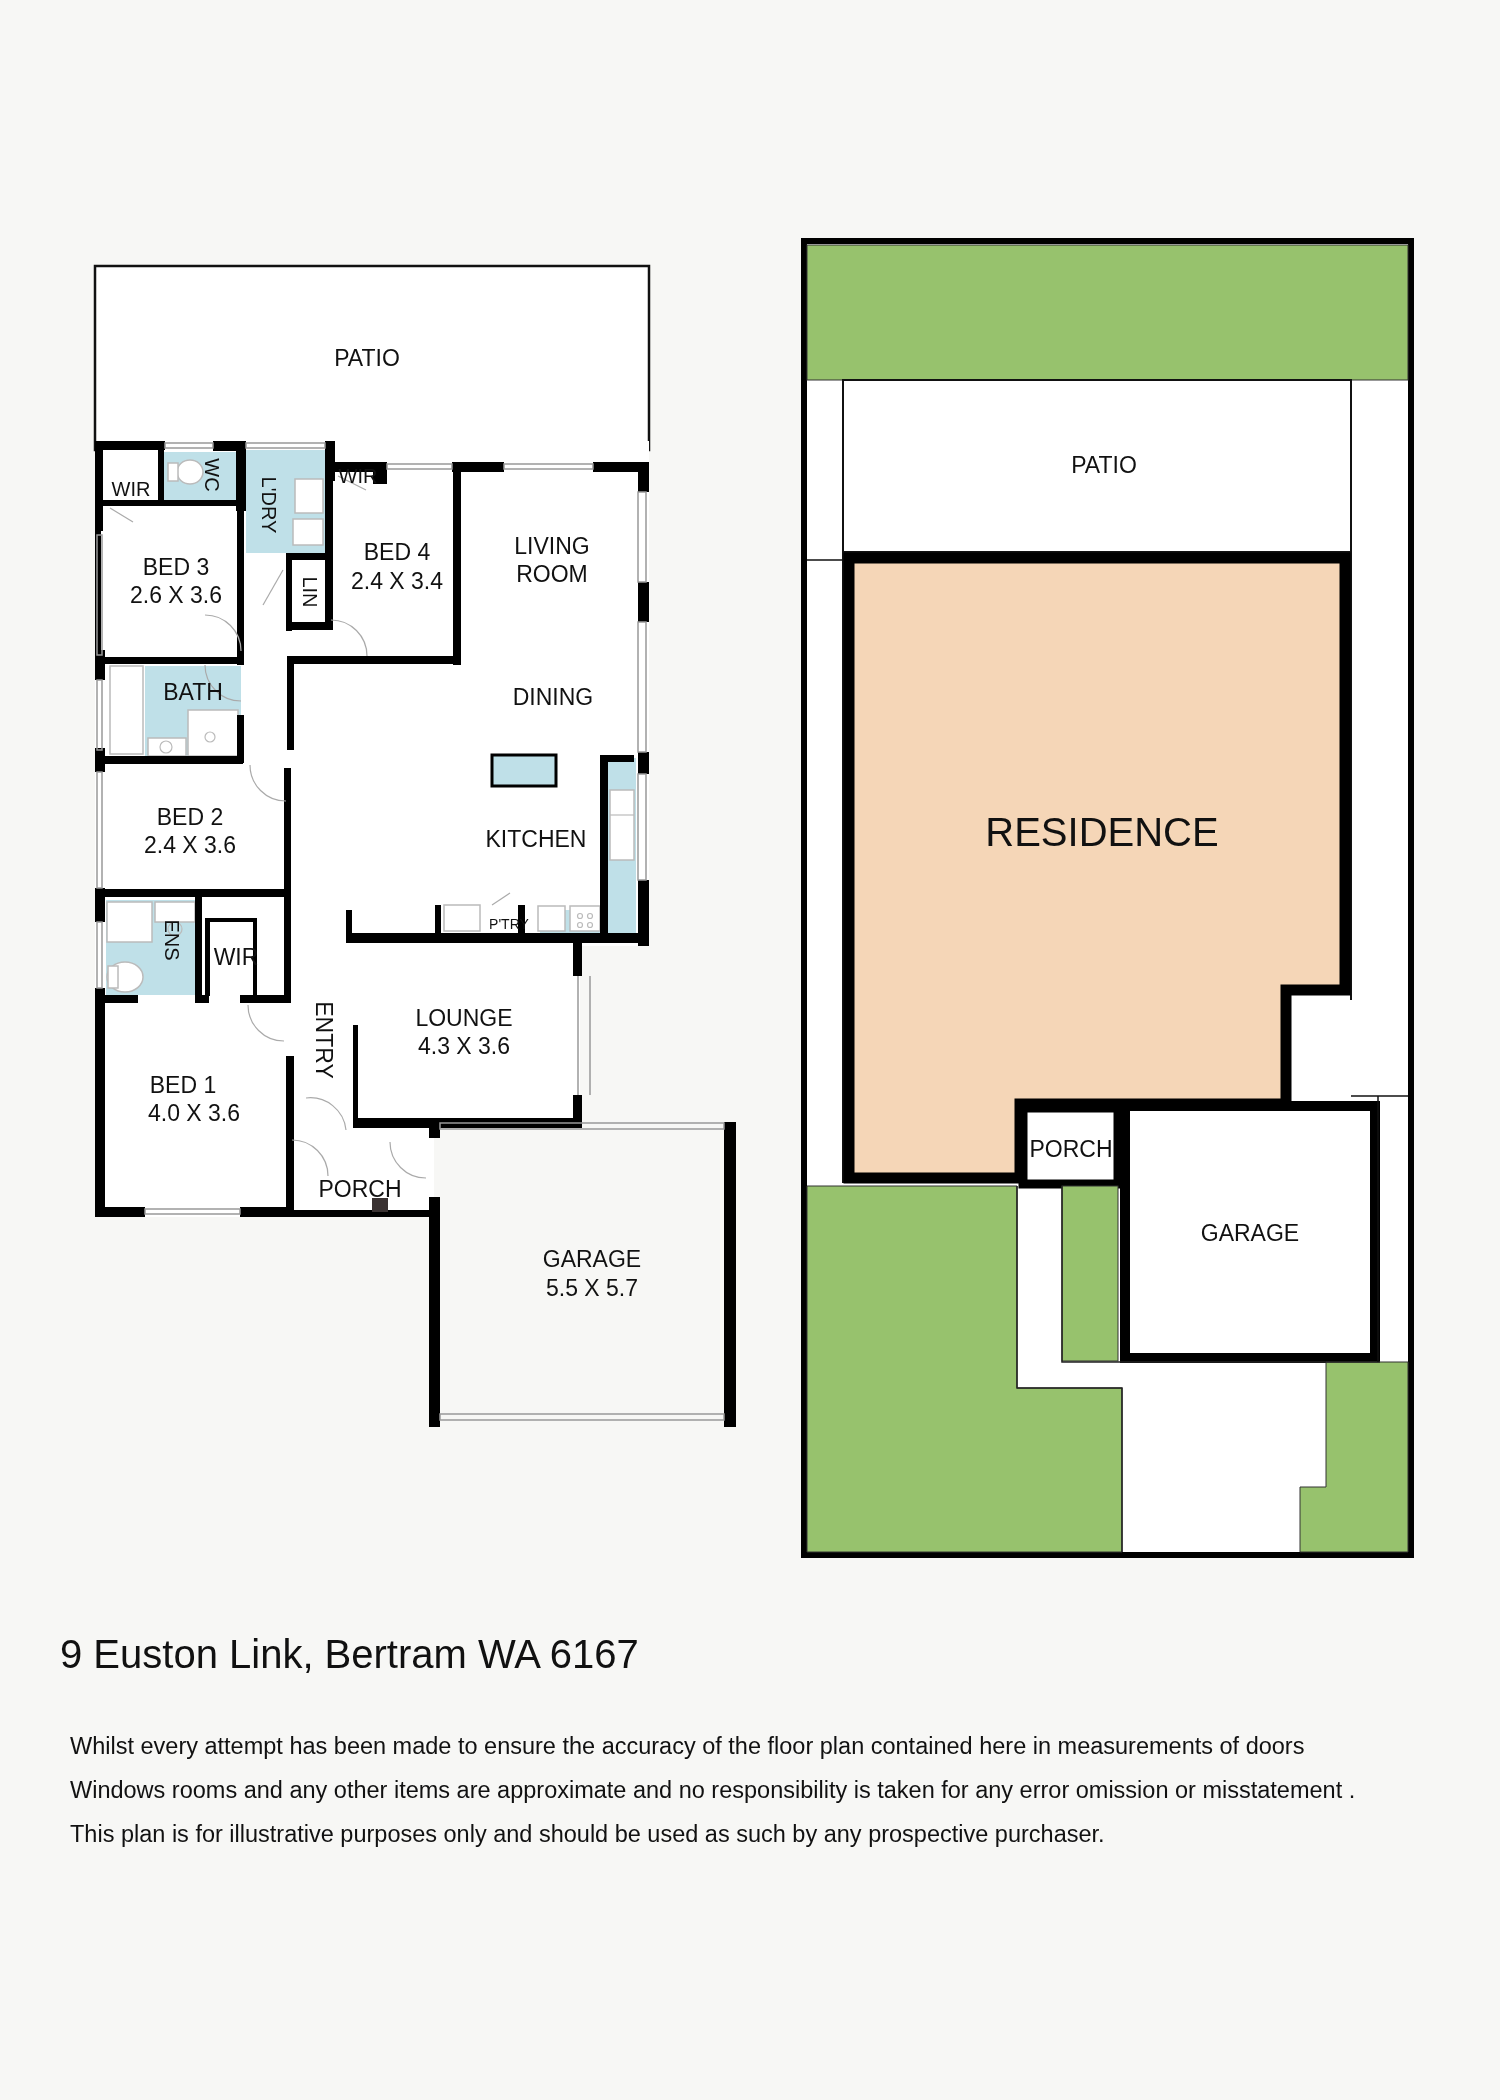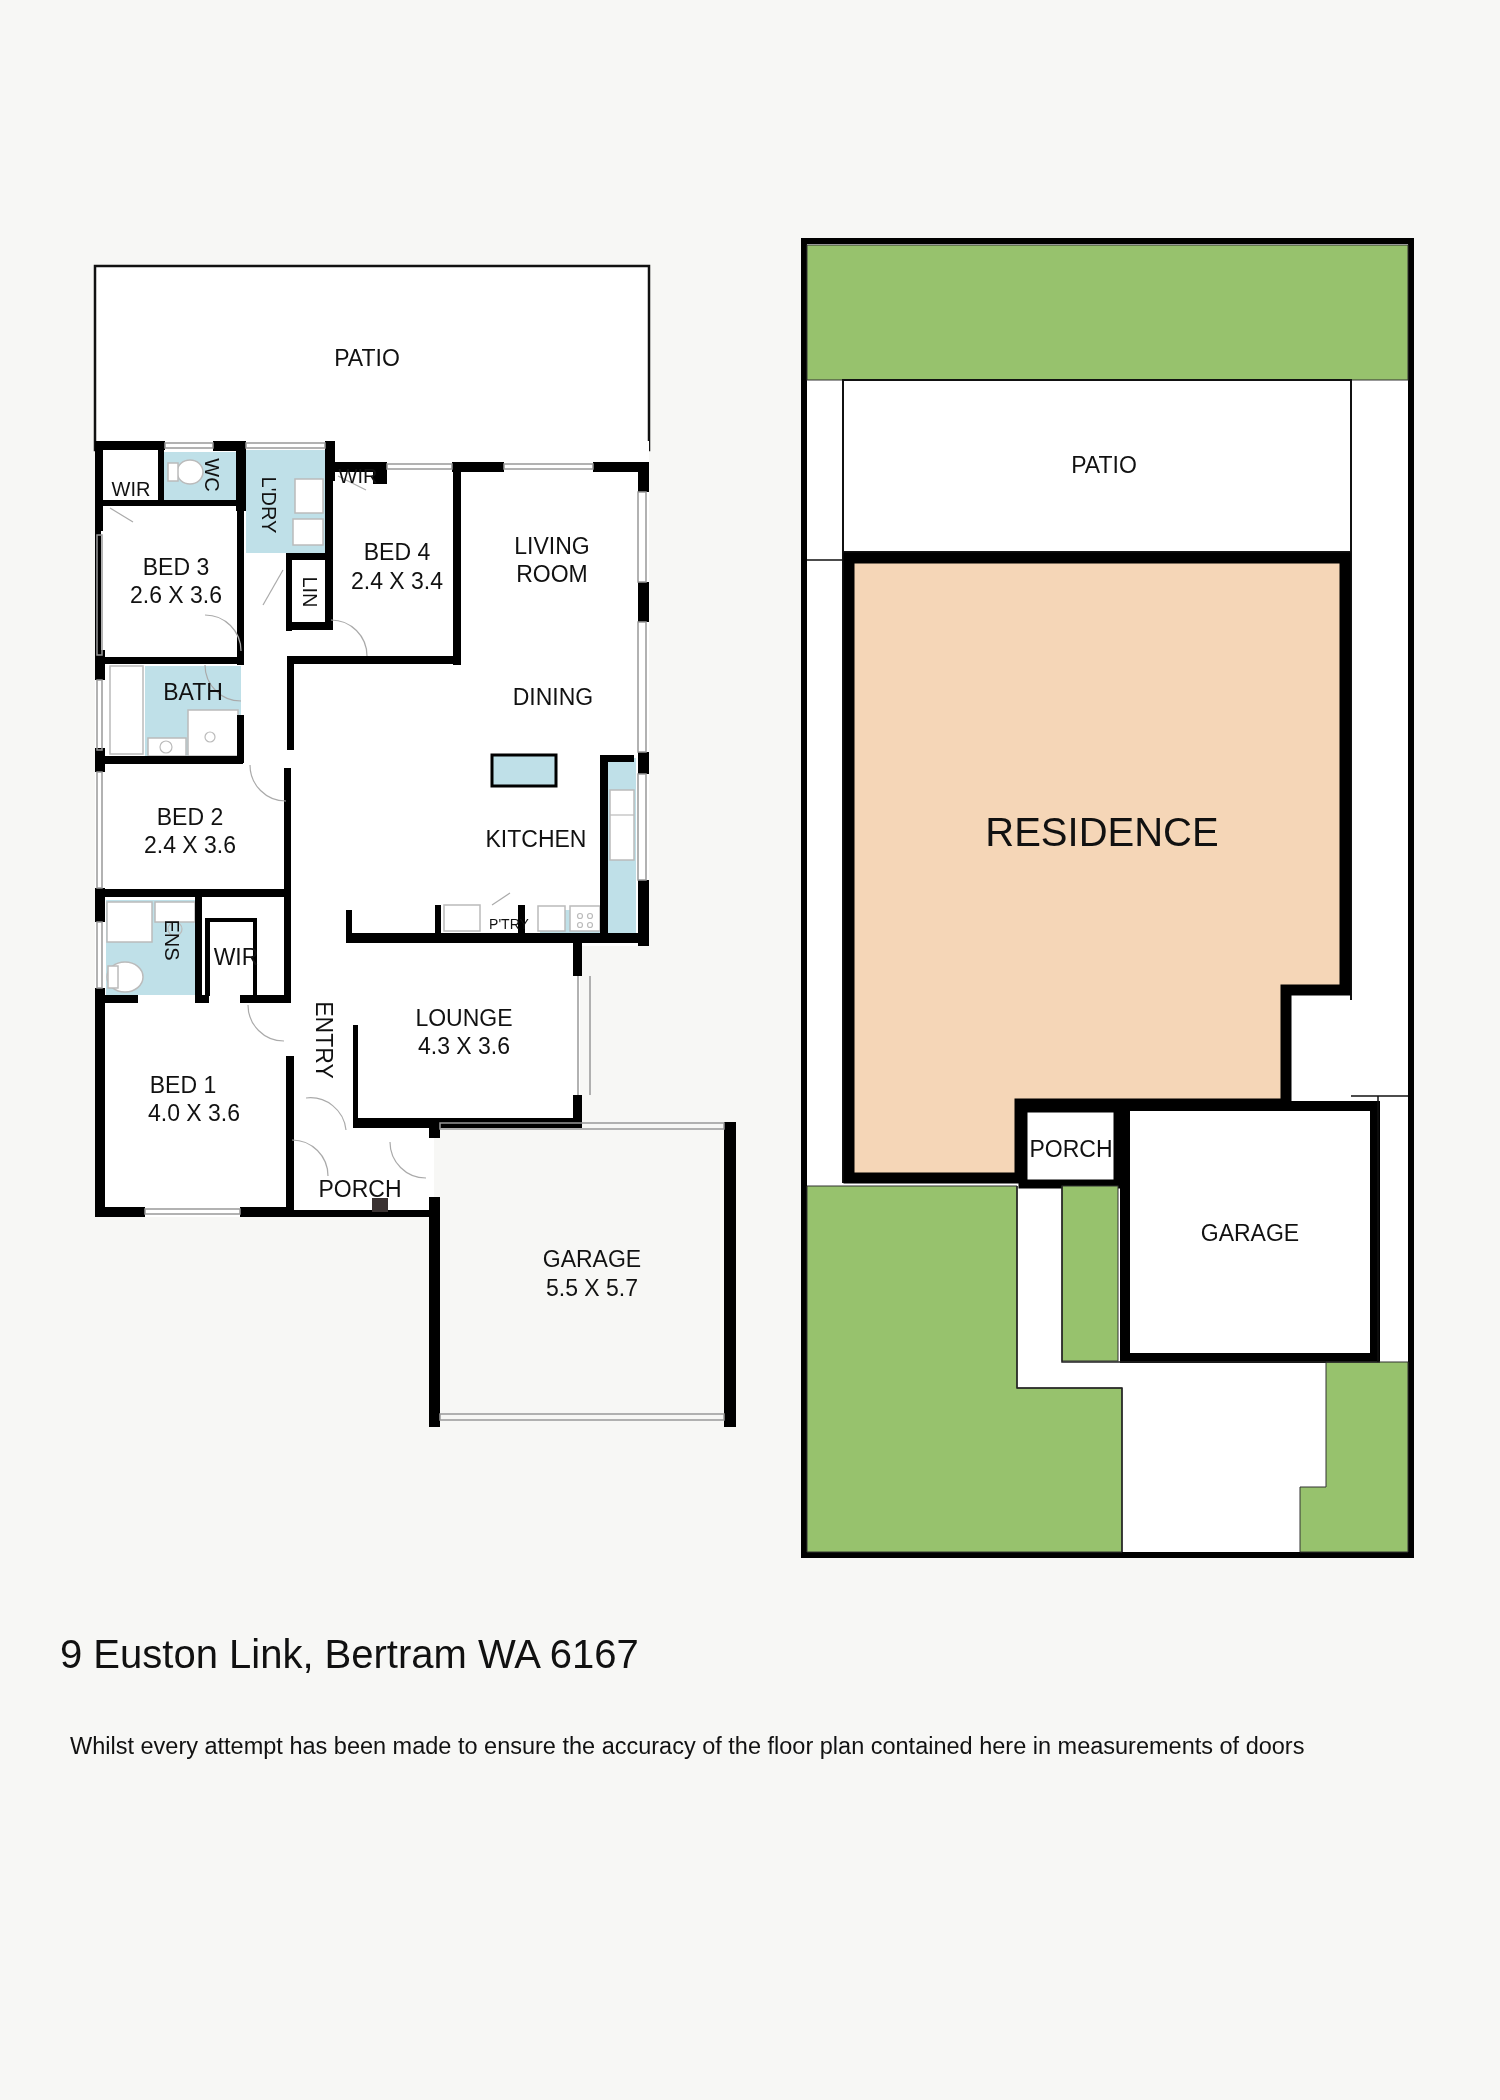--- a/index.html
+++ b/index.html
@@ -237,13 +237,15 @@
     <text class="lbl-big" x="1102" y="846">RESIDENCE</text>
     <text class="lbl" x="1071" y="1157">PORCH</text>
     <text class="lbl" x="1250" y="1241">GARAGE</text>
   </g>
 </svg>
 
 <div class="title">9 Euston Link, Bertram WA 6167</div>
 
 <div class="disc">
   <div>Whilst every attempt has been made to ensure the accuracy of the floor plan contained here in measurements of doors</div>
+  <div>Windows rooms and any other items are approximate and no responsibility is taken for any error omission or misstatement .</div>
+  <div>This plan is for illustrative purposes only and should be used as such by any prospective purchaser.</div>
 </div>
 
 </body></html>

